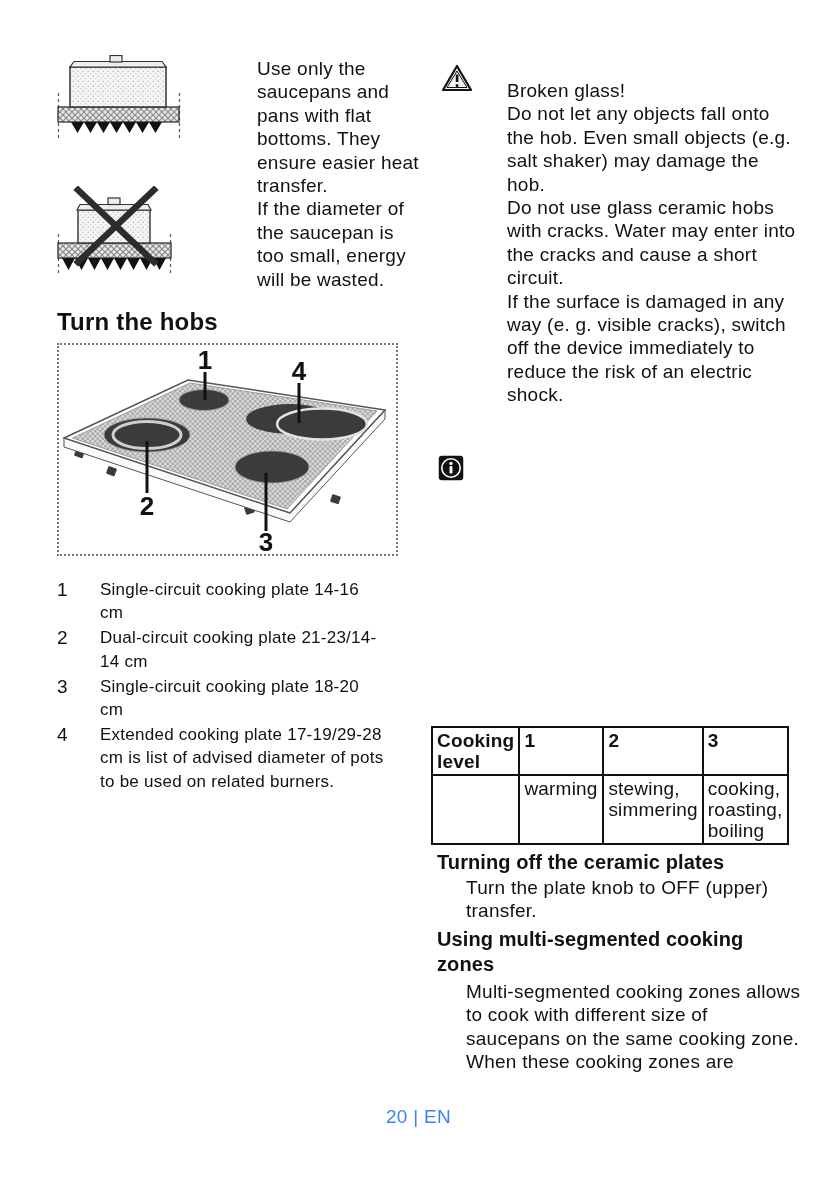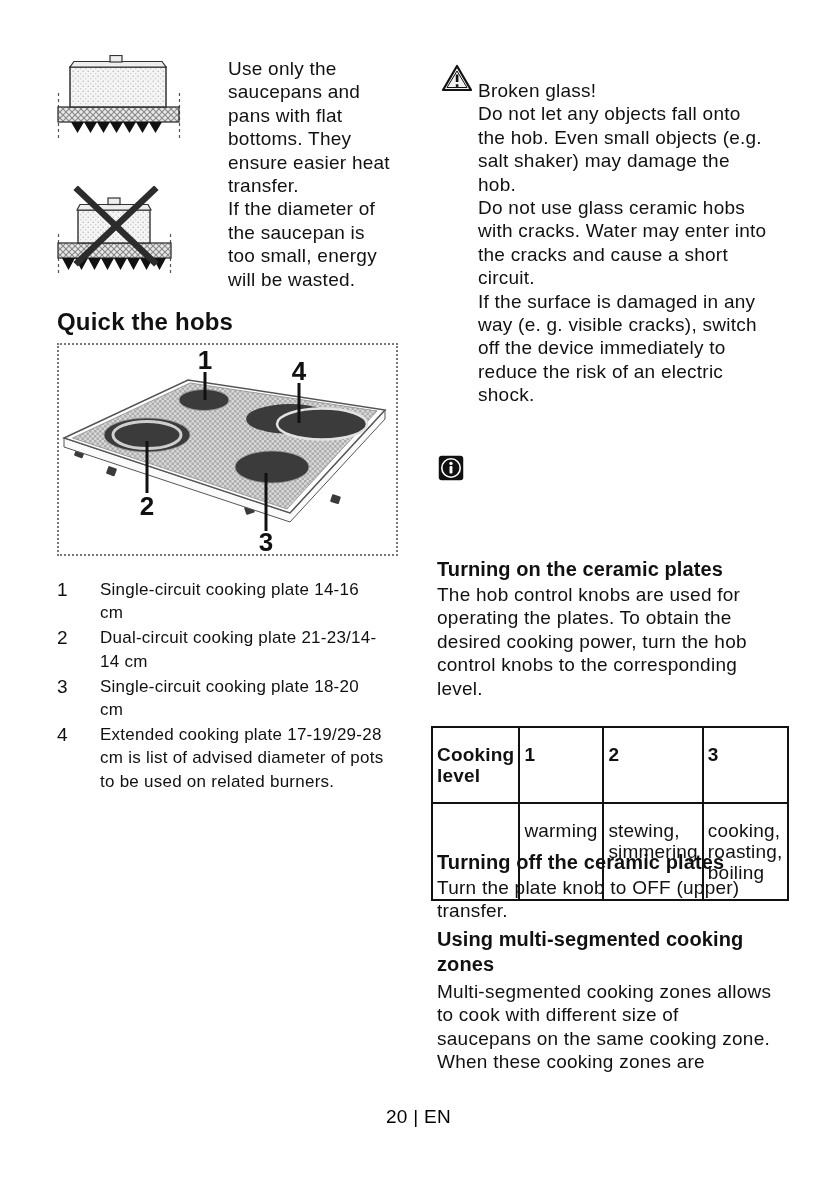--- a/index.html
+++ b/index.html
@@ -1,41 +1,41 @@
 <!DOCTYPE html>
 <html><head>
 <meta charset="utf-8">
 <style>
   html,body { margin:0; padding:0; background:#fff; }
   .page {
     position:relative; width:837px; height:1190px; background:#ffffff;
     font-family:"Liberation Sans", sans-serif; color:#111; overflow:hidden;
   }
   .t  { position:absolute; font-size:19px; line-height:23.4px; letter-spacing:0.25px;
-        white-space:pre-line; color:#111; }
+        white-space:pre-line; color:#111;margin-left:29px; }
   .h1 { position:absolute; font-size:24px; font-weight:bold; letter-spacing:0.2px; color:#111; }
   .h2 { position:absolute; font-size:20px; font-weight:bold; line-height:25px;
         letter-spacing:0.1px; white-space:pre-line; color:#111; }
   .figbox { position:absolute; left:57px; top:343px; width:341px; height:213px;
         border:2px dotted #777; box-sizing:border-box; background:#fff; }
   .figbox svg { display:block; }
   .list { position:absolute; left:57px; top:578px; width:345px; }
   .list-item { display:flex; margin-bottom:1.5px; }
   .list-num  { width:43px; flex:0 0 43px; font-size:19px; line-height:23.4px; }
   .list-text { width:300px; font-size:17px; line-height:23.4px; letter-spacing:0.25px;
                white-space:pre-line; }
   table.cook { position:absolute; left:431px; top:726px; border-collapse:collapse;
                table-layout:fixed; }
   table.cook th, table.cook td {
     border:2px solid #111; font-size:19px; line-height:21px; letter-spacing:0.2px;
-    padding:16px 4px; text-align:left; vertical-align:top; white-space:pre-line;
+    padding:2px 4px; text-align:left; vertical-align:top; white-space:pre-line;
   }
   table.cook th { font-weight:bold; }
   .footer { position:absolute; left:0; top:1106px; width:837px; text-align:center;
-            font-size:19px; letter-spacing:0.3px; color:#000000; }
+            font-size:19px; letter-spacing:0.3px; color:#3b82f6; }
   .absicon { position:absolute; }
 </style>
 </head>
 <body>
 
 <div class="page">
 
   <svg width="0" height="0" style="position:absolute">
     <defs>
       <pattern id="hatch" width="6" height="6" patternUnits="userSpaceOnUse">
@@ -82,21 +82,21 @@
 saucepans and
 pans with flat
 bottoms. They
 ensure easier heat
 transfer.
 If the diameter of
 the saucepan is
 too small, energy
 will be wasted.</div>
 
-  <div class="h1" style="left:57px; top:308px">Quick the hobs</div>
+  <div class="h1" style="left:57px; top:308px">Turn the hobs</div>
 
   <div class="figbox">
     <svg width="337" height="209" viewBox="0 0 337 209">
 
       <g fill="#3a3a3a">
         <rect x="16" y="104" width="9" height="8" rx="1" transform="rotate(20 20 108)"></rect>
         <rect x="48" y="122" width="9" height="8" rx="1" transform="rotate(20 52 126)"></rect>
         <rect x="186" y="161" width="9" height="8" rx="1" transform="rotate(-18 190 165)"></rect>
         <rect x="272" y="150" width="9" height="8" rx="1" transform="rotate(18 276 154)"></rect>
       </g>
@@ -182,26 +182,20 @@
 reduce the risk of an electric
 shock.</div>
 
   <svg class="absicon" style="left:438px; top:455px" width="26" height="26">
     <rect x="0.75" y="0.75" width="24.5" height="24.5" rx="3" fill="#111"></rect>
     <circle cx="13" cy="13" r="9.2" fill="none" stroke="#fff" stroke-width="1.6"></circle>
     <circle cx="13" cy="8.4" r="1.7" fill="#fff"></circle>
     <rect x="11.55" y="11" width="2.9" height="7.6" rx="1" fill="#fff"></rect>
   </svg>
 
-  <div class="h2" style="left:437px; top:557px; width:350px">Turning on the ceramic plates</div>
-  <div class="t" style="left:437px; top:583px; width:356px">The hob control knobs are used for
-operating the plates. To obtain the
-desired cooking power, turn the hob
-control knobs to the corresponding
-level.</div>
 
   <table class="cook">
     <colgroup>
         <col style="width:86px">
         <col style="width:84px">
         <col style="width:98px">
         <col style="width:84px">
       </colgroup>
     <tbody>
         <tr style="height:46px">

